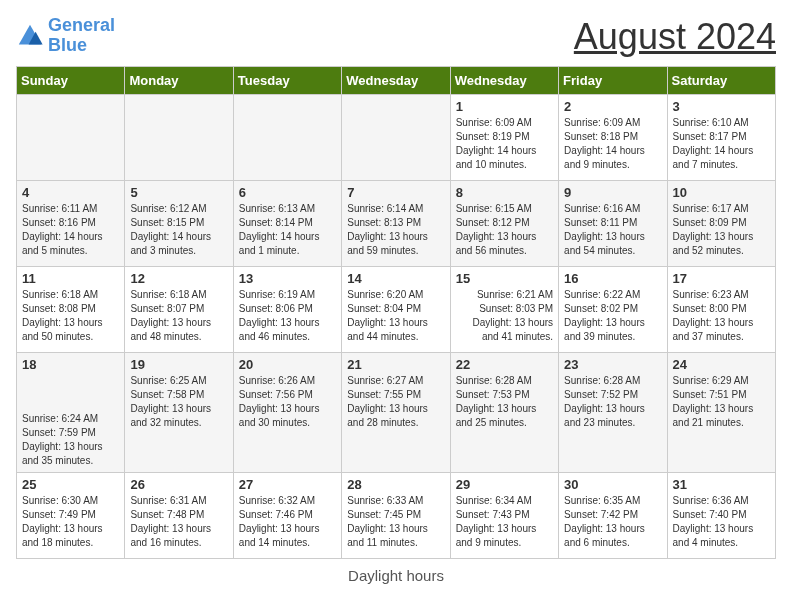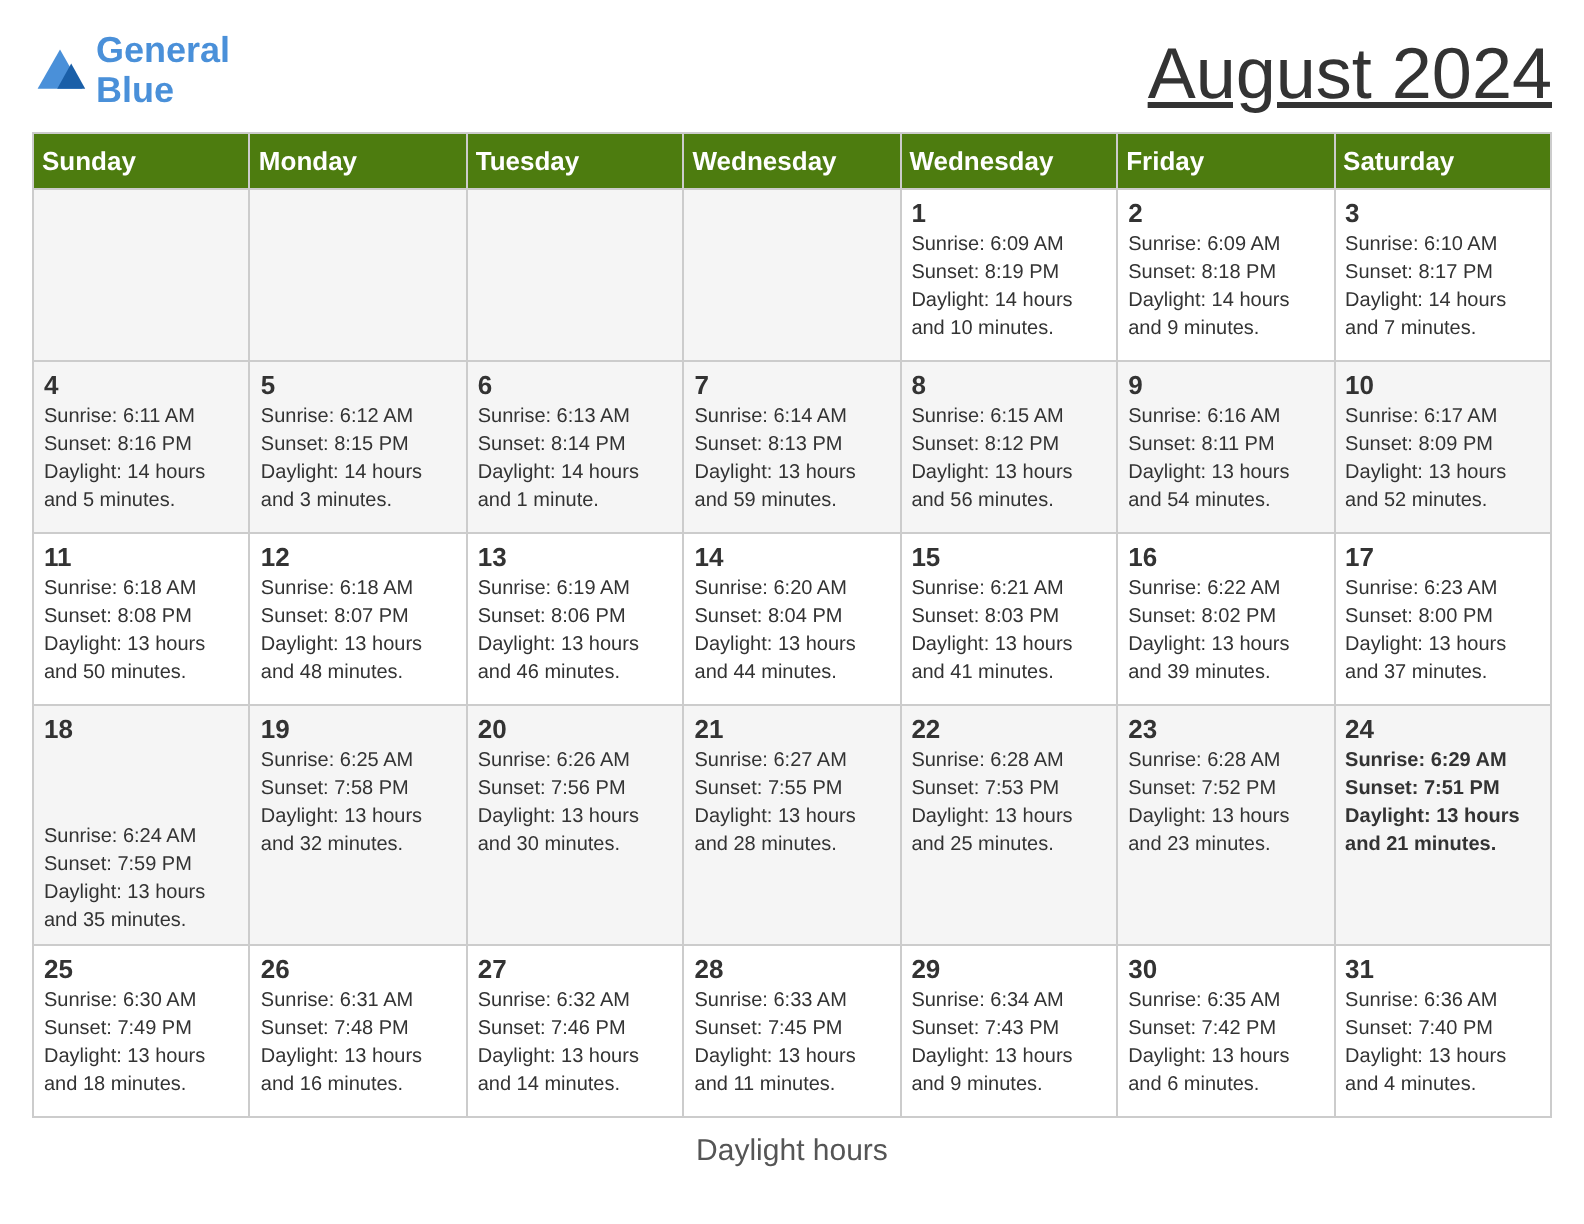--- a/index.html
+++ b/index.html
@@ -232,21 +232,21 @@
         </td>
         <td>
           <span class="day-num">14</span>
           <div class="day-info" style="white-space: pre-line;">Sunrise: 6:20 AM
 Sunset: 8:04 PM
 Daylight: 13 hours
 and 44 minutes.</div>
         </td>
         <td>
           <span class="day-num">15</span>
-          <div class="day-info" style="white-space: pre-line;">Sunrise: 6:21 AM
+          <div class="day-info" style="white-space: pre-line; text-align: right;">Sunrise: 6:21 AM
 Sunset: 8:03 PM
 Daylight: 13 hours
 and 41 minutes.</div>
         </td>
         <td>
           <span class="day-num">16</span>
           <div class="day-info" style="white-space: pre-line;">Sunrise: 6:22 AM
 Sunset: 8:02 PM
 Daylight: 13 hours
 and 39 minutes.</div>
@@ -297,21 +297,21 @@
         </td>
         <td style="background: rgb(245, 245, 245);">
           <span class="day-num">23</span>
           <div class="day-info" style="white-space: pre-line;">Sunrise: 6:28 AM
 Sunset: 7:52 PM
 Daylight: 13 hours
 and 23 minutes.</div>
         </td>
         <td style="background: rgb(245, 245, 245);">
           <span class="day-num">24</span>
-          <div class="day-info" style="white-space: pre-line; font-weight: bold;">Sunrise: 6:29 AM
+          <div class="day-info" style="white-space: pre-line;">Sunrise: 6:29 AM
 Sunset: 7:51 PM
 Daylight: 13 hours
 and 21 minutes.</div>
         </td>
       </tr>
       <tr>
         <td>
           <span class="day-num">25</span>
           <div class="day-info" style="white-space: pre-line;">Sunrise: 6:30 AM
 Sunset: 7:49 PM

